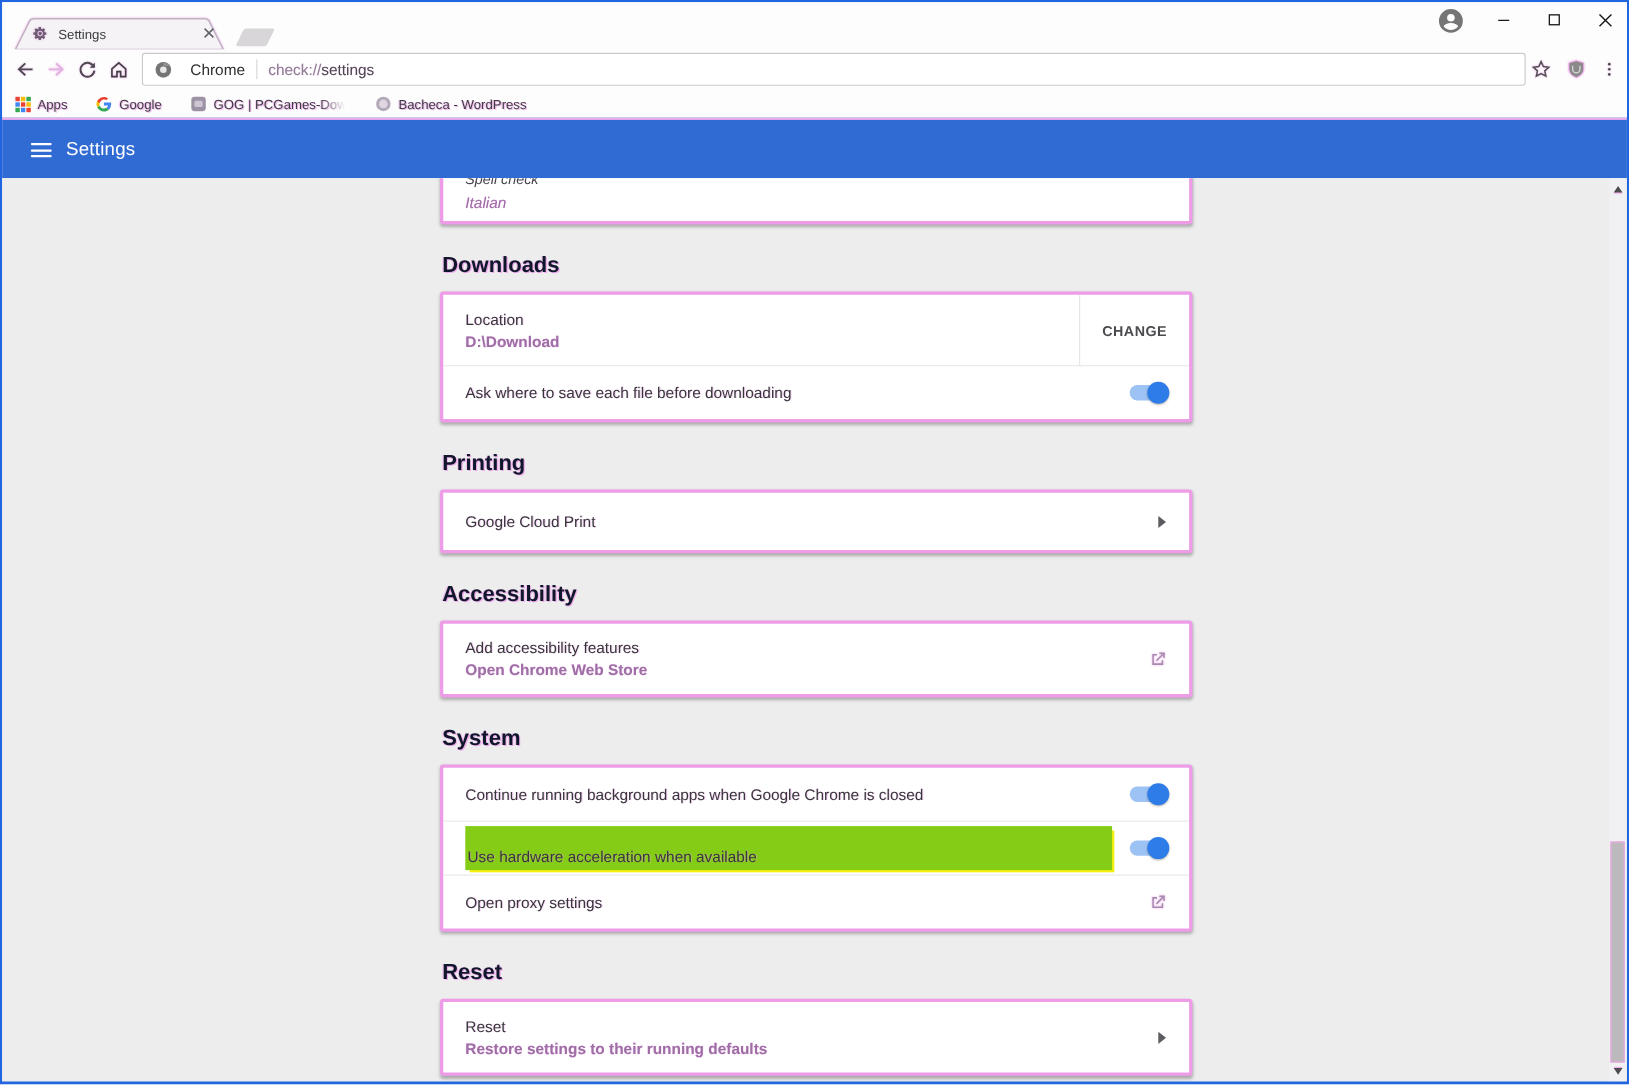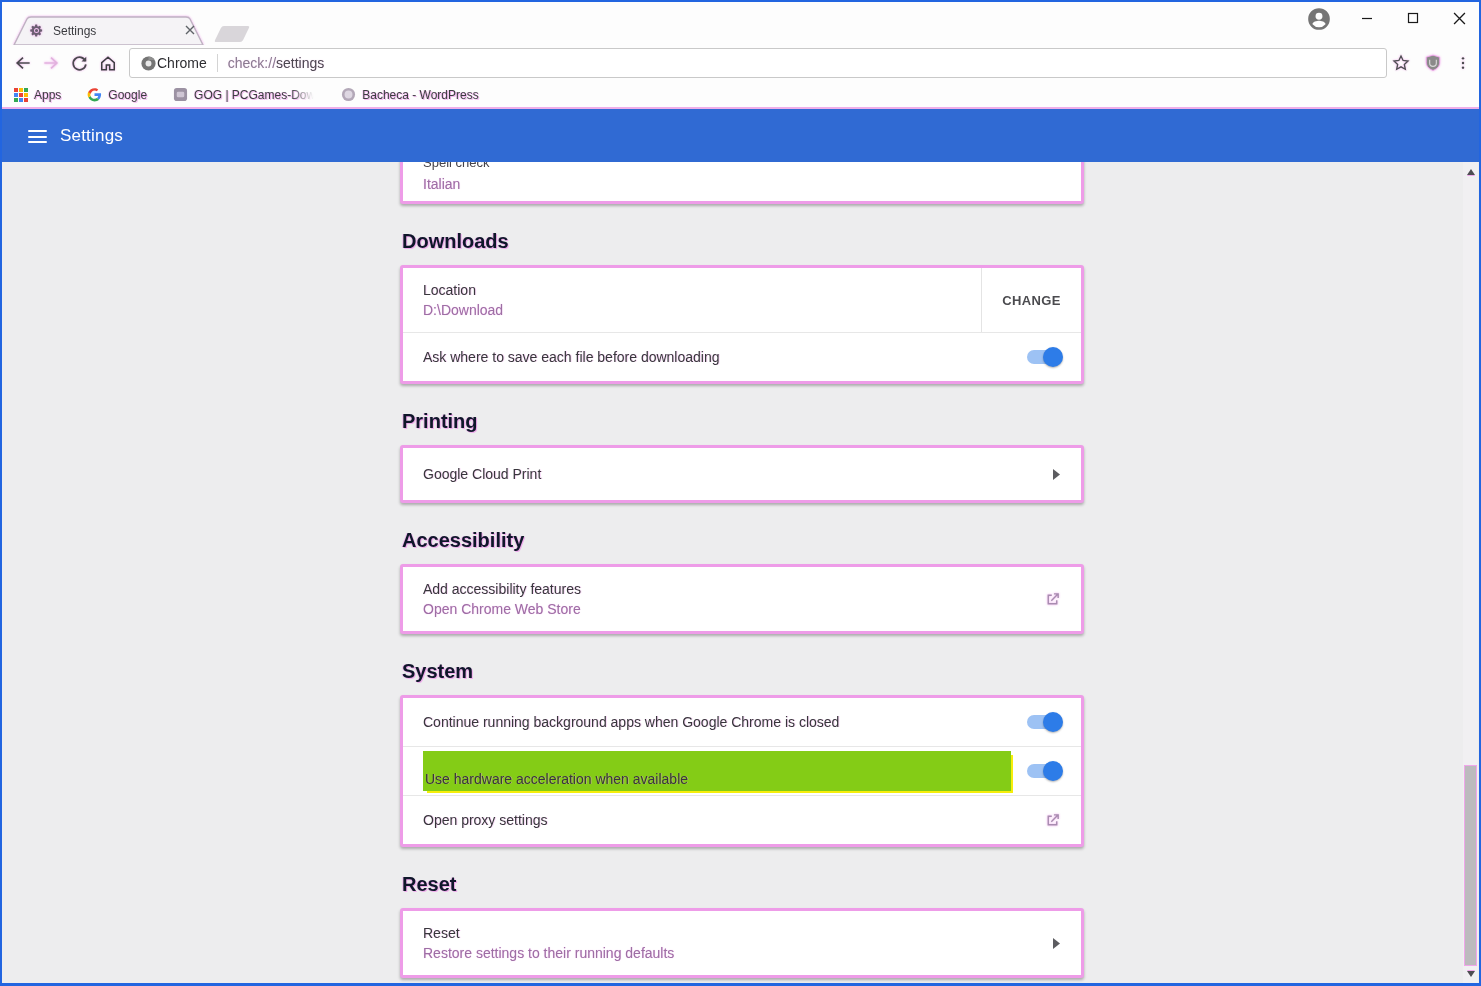--- a/index.html
+++ b/index.html
@@ -17,21 +17,21 @@
   .tab .tab-close { position:absolute; right:12px; top:8px; width:12px; height:12px; }
   .newtab { position:absolute; left:216px; top:24px; width:28px; height:16px; background:#d9d6da; transform:skewX(-26deg); border-radius:2px; }
   .win-ctl { position:absolute; top:0; height:32px; display:flex; align-items:center; justify-content:center; }
   .profile { left:1304px; top:4px; width:26px; height:26px; position:absolute; }
   .btn-min { left:1348px; width:34px; } .btn-max { left:1394px; width:34px; } .btn-close { left:1440px; width:34px; }
 
   
   .toolbar { position:relative; height:37px; background:#fdfdfd; }
   .tool-ic { position:absolute; top:5px; width:26px; height:26px; display:flex; align-items:center; justify-content:center; filter:drop-shadow(0 0 1px rgba(240,160,235,.85)); }
   .omnibox { position:absolute; left:127px; top:3px; width:1258px; height:30px; background:#fff; border:1px solid #c9c9c9; border-radius:3px; display:flex; align-items:center; padding-left:10px; }
-  .omni-chip { display:flex; align-items:center; gap:0; }
+  .omni-chip { display:flex; align-items:center; gap:16px; }
   .omni-chip .chip-label { font-size:14px; color:#2d2d31; }
   .omni-sep { width:1px; height:18px; background:#d4d4d4; margin:0 10px; }
   .omni-url { font-size:14px; }
   .omni-url .scheme { color:#8a7d90; text-shadow:0 0 1px rgba(240,160,235,.6); }
   .omni-url .host { color:#4c4850; text-shadow:0 0 1px rgba(240,160,235,.5); }
 
   
   .bookmarks { position:relative; height:25px; background:#fdfdfd; display:flex; align-items:center; gap:26px; padding-left:12px; }
   .bm-item { display:flex; align-items:center; gap:6px; }
   .bm-label { font-size:12px; color:#3c3c40; text-shadow:1px 1px 0 rgba(240,160,235,.7), -1px 0 0 rgba(240,160,235,.45);text-align:center; }
@@ -54,38 +54,38 @@
   .page { margin-left:398px; width:684px; }
 
   .card { background:#fff; border:3px solid #ee9ce8; border-radius:3px; box-shadow:0 2px 3px rgba(0,0,0,.28); }
   .sec-title { font-size:20px; font-weight:bold; color:#0f172a; margin:26px 0 12px 2px;
                text-shadow:1px 1px 0 rgba(240,160,235,.85), -1px 0 0 rgba(240,160,235,.6); }
 
   .row { position:relative; display:flex; align-items:center; min-height:48px; padding:0 20px; }
   .row.twoline { min-height:64px; }
   .row .grow { flex:1; display:flex; flex-direction:column; justify-content:space-between; gap:4px; }
   .row .label { font-size:14px; color:#38363c; text-shadow:1px 0 0 rgba(240,160,235,.4); }
-  .row .sub { font-size:14px; color:#9d6fa4; text-shadow:0 0 1px rgba(240,160,235,.75); }
+  .row .sub { font-size:14px; color:#9d6fa4; text-shadow:0 0 1px rgba(240,160,235,.75);font-weight:bold; }
   .divider { height:1px; background:#e7e7e7; }
 
   .change-cell { align-self:stretch; display:flex; align-items:center; justify-content:center; border-left:1px solid #e4e4e4; width:100px; margin-right:-20px; }
   .change-btn { font-size:13px; font-weight:bold; color:#4b4b4f; letter-spacing:.4px; background:none; border:none; font-family:"Liberation Sans",sans-serif; cursor:pointer; }
 
   .toggle { position:relative; width:34px; height:14px; margin-left:16px; flex:none; cursor:pointer; }
   .toggle .track { position:absolute; inset:0; border-radius:7px; background:#9dc2f4; }
   .toggle .knob { position:absolute; right:-2px; top:-3px; width:20px; height:20px; border-radius:50%; background:#2d7ce8; box-shadow:0 1px 2px rgba(0,0,0,.3); }
 
   .ic-right { flex:none; margin-left:16px; display:flex; align-items:center; justify-content:center; }
   .ext { filter:drop-shadow(0 0 1px rgba(240,160,235,.9)); }
 
   .hl-mark { display:inline-block; background:#84cc16; padding:20px 14px 4px 2px; color:#4c4a34;
              box-shadow:3px 3px 0 -1px #f6ee0b; text-shadow:none; }
 
   
-  .card.spell { margin-top:-22px; height:64px; padding:12px 20px 4px; position:relative; }
+  .card.spell { margin-top:-22px; height:64px; padding:12px 20px 4px; position:relative;font-style:italic; }
   .card.spell .slabel { font-size:13px; color:#44424a; }
   .card.spell .sval { font-size:14px; color:#9d6fa4; margin-top:6px; text-shadow:0 0 1px rgba(240,160,235,.75); }
   .card.spell .chev { position:absolute; right:16px; top:8px; }
 
   
   .scrollbar { position:absolute; top:0; right:1px; width:15px; bottom:0; background:#f1f0f2; }
   .sb-btn { position:absolute; left:0; width:15px; height:15px; display:flex; align-items:center; justify-content:center; }
   .sb-up { top:2px; } .sb-down { bottom:2px; }
   .tri-up { width:0; height:0; border-left:4px solid transparent; border-right:4px solid transparent; border-bottom:6px solid #4e4e52; filter:drop-shadow(0 1px 0 rgba(240,160,235,.9)); }
   .tri-down { width:0; height:0; border-left:4px solid transparent; border-right:4px solid transparent; border-top:6px solid #4e4e52; filter:drop-shadow(0 -1px 0 rgba(240,160,235,.9)); }

